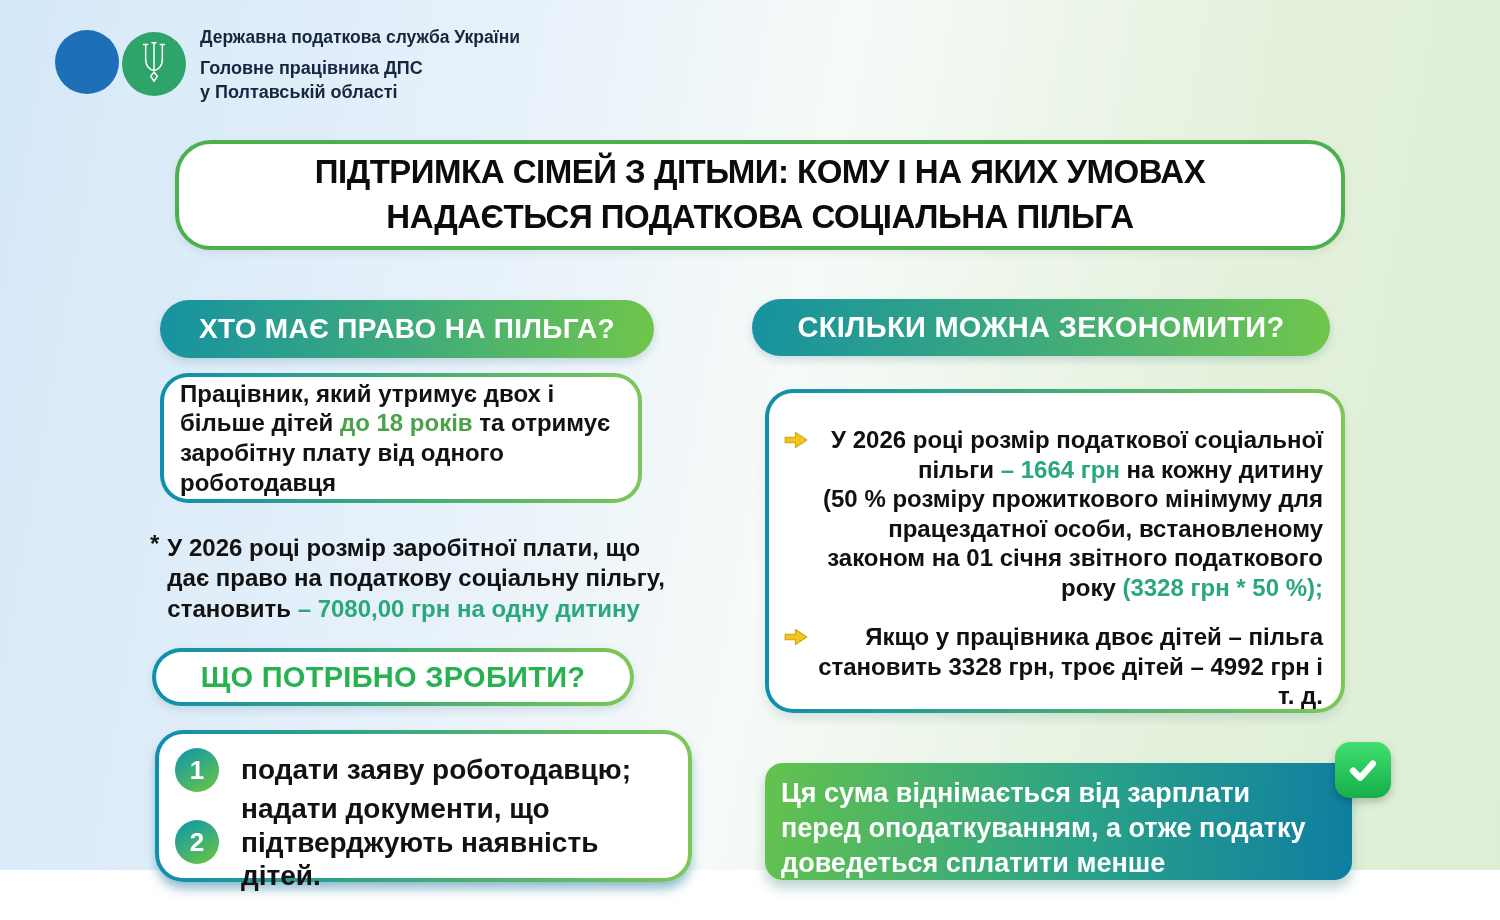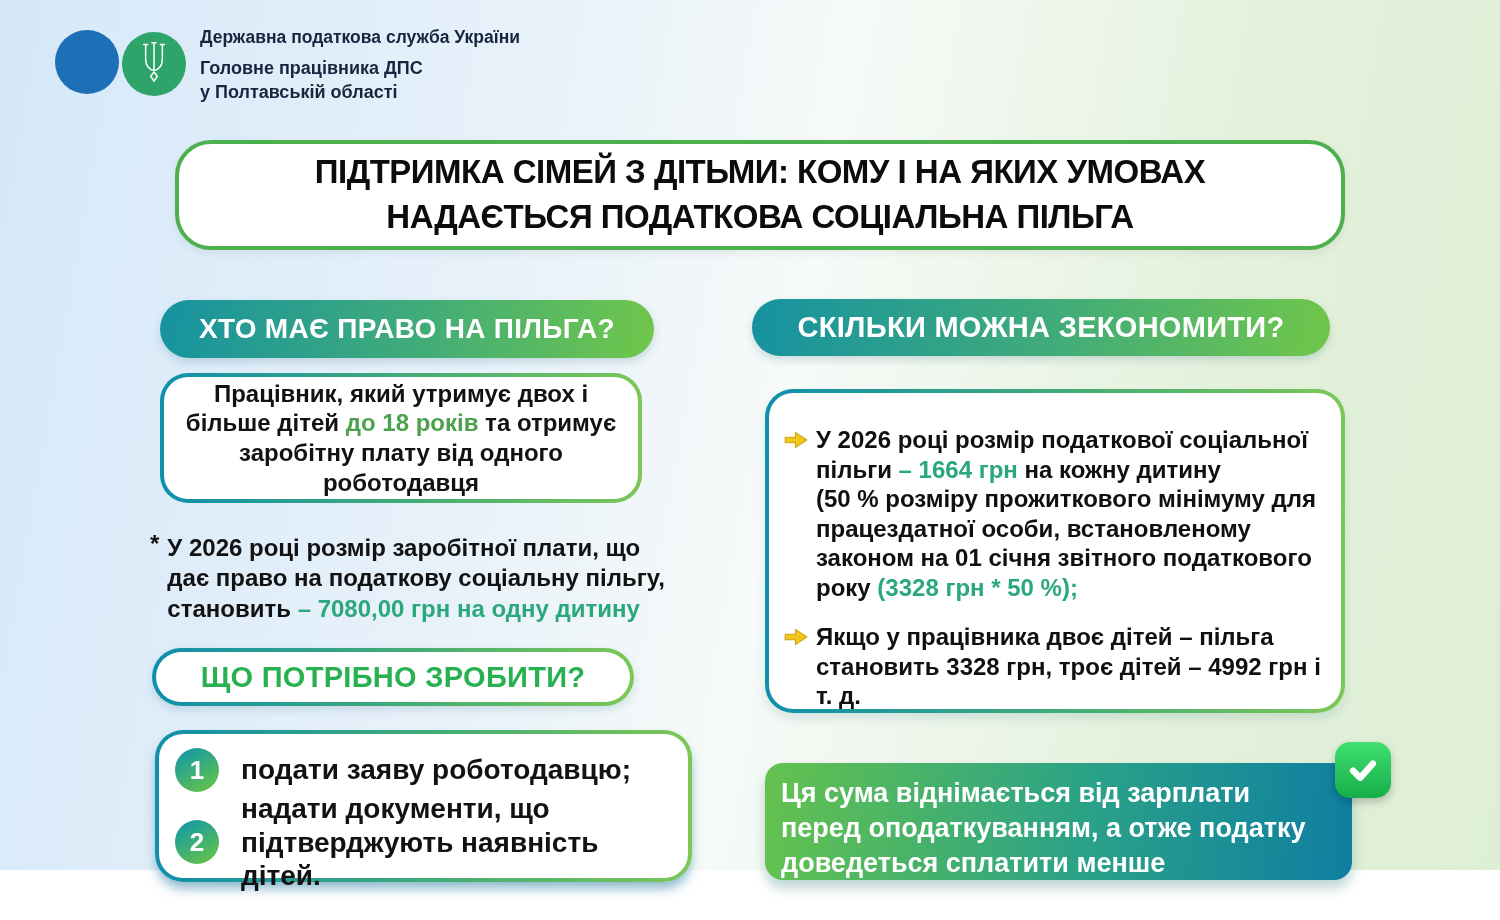--- a/index.html
+++ b/index.html
@@ -49,21 +49,21 @@
     position:absolute; padding:4px; border-radius:28px;
     background:linear-gradient(90deg,#0f8fad 0%,#45ad74 55%,#7cc757 100%);
   }
   .grad-inner {
     width:100%; height:100%; background:#fff; border-radius:24px;
   }
 
   
   .eligibility-wrap { left:160px; top:373px; width:482px; height:130px; }
   .eligibility-inner {
-    display:flex; align-items:center; justify-content:center; text-align:center;
+    display:flex; align-items:center; justify-content:center; text-align:left;
     padding:6px 16px; font-size:24px; font-weight:bold; line-height:1.24; color:#121212;
   }
   .hl-grass { color:#4ca24c; }
   .hl-teal { color:#2aa87c; }
 
   .note {
     position:absolute; left:150px; top:533px; width:520px;
     display:flex; gap:8px;
     font-size:24px; font-weight:bold; line-height:1.27; color:#121212;
   }
@@ -87,21 +87,21 @@
     background:linear-gradient(150deg,#159aa5 10%,#63c24a 90%);
     display:flex; align-items:center; justify-content:center;
     color:#fff; font-size:26px; font-weight:800;
   }
   .step-text { font-size:28px; font-weight:bold; line-height:1.2; color:#121212; }
 
   
   .benefit-wrap { left:765px; top:389px; width:580px; height:324px;
     box-shadow:0 6px 10px rgba(20,90,110,.12); }
   .benefit-inner {
-    padding:32px 18px 28px 14px; display:flex; flex-direction:column; gap:20px;
+    padding:32px 18px 28px 14px; display:flex; flex-direction:column; gap:20px;text-align:right;
   }
   .bullet-row { display:flex; align-items:flex-start; gap:7px; }
   .bullet-arrow { flex:0 0 26px; margin-top:4px; }
   .bullet-text { font-size:24px; font-weight:bold; line-height:1.23; color:#101010; }
 
   .conclusion-box {
     position:absolute; left:765px; top:763px; width:587px; height:117px;
     border-radius:18px;
     background:linear-gradient(95deg,#64c24e 0%,#2aa188 55%,#0e7ea1 100%);
     color:#fff; font-size:27px; font-weight:700; line-height:1.3;

